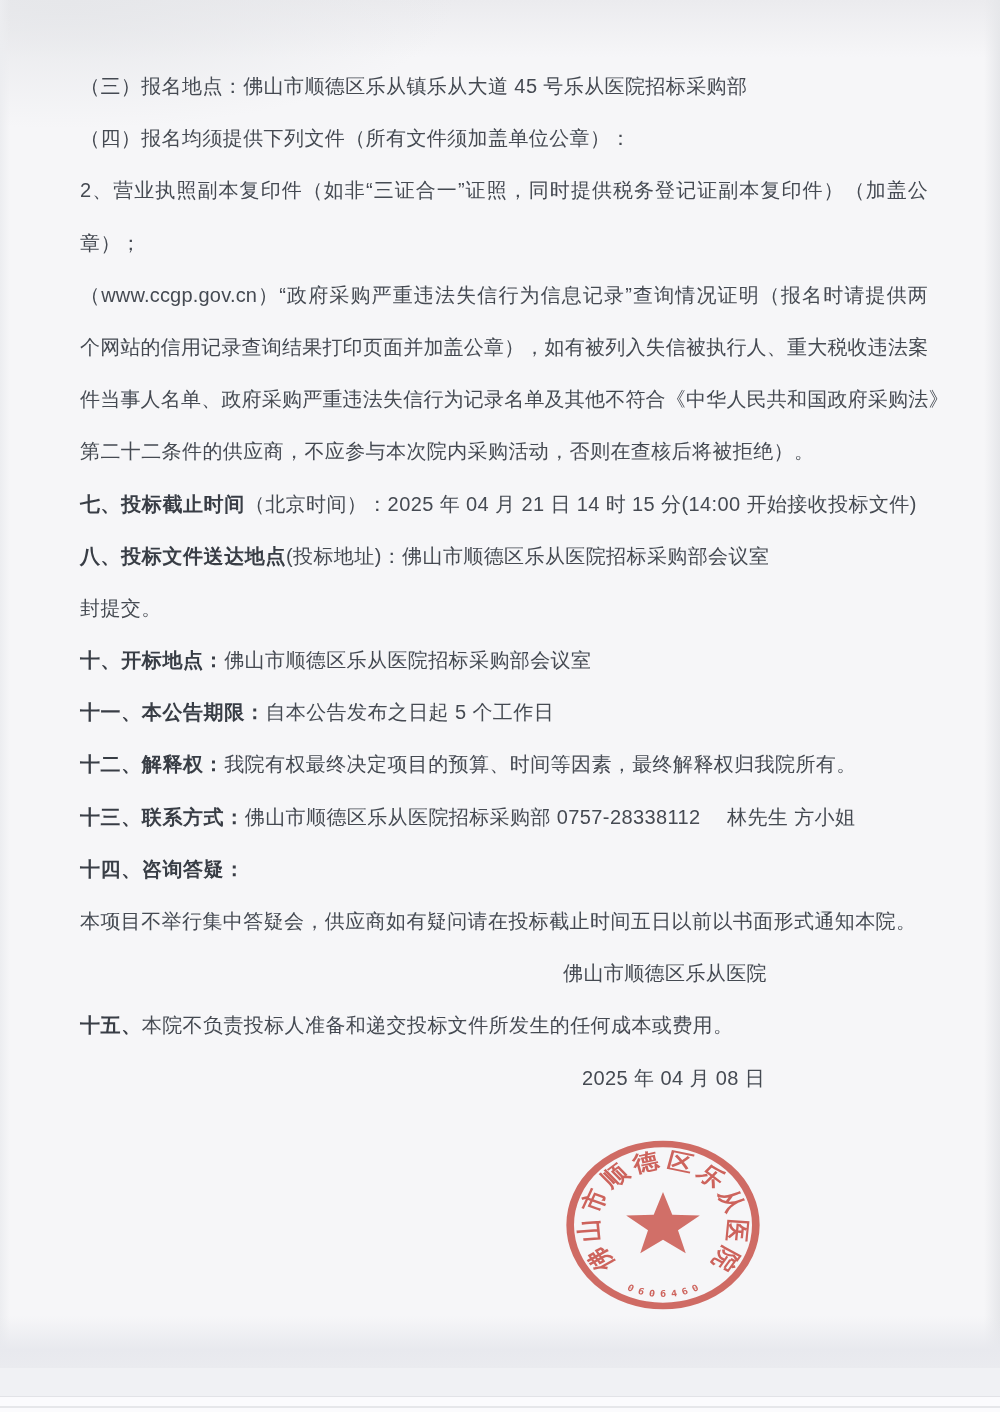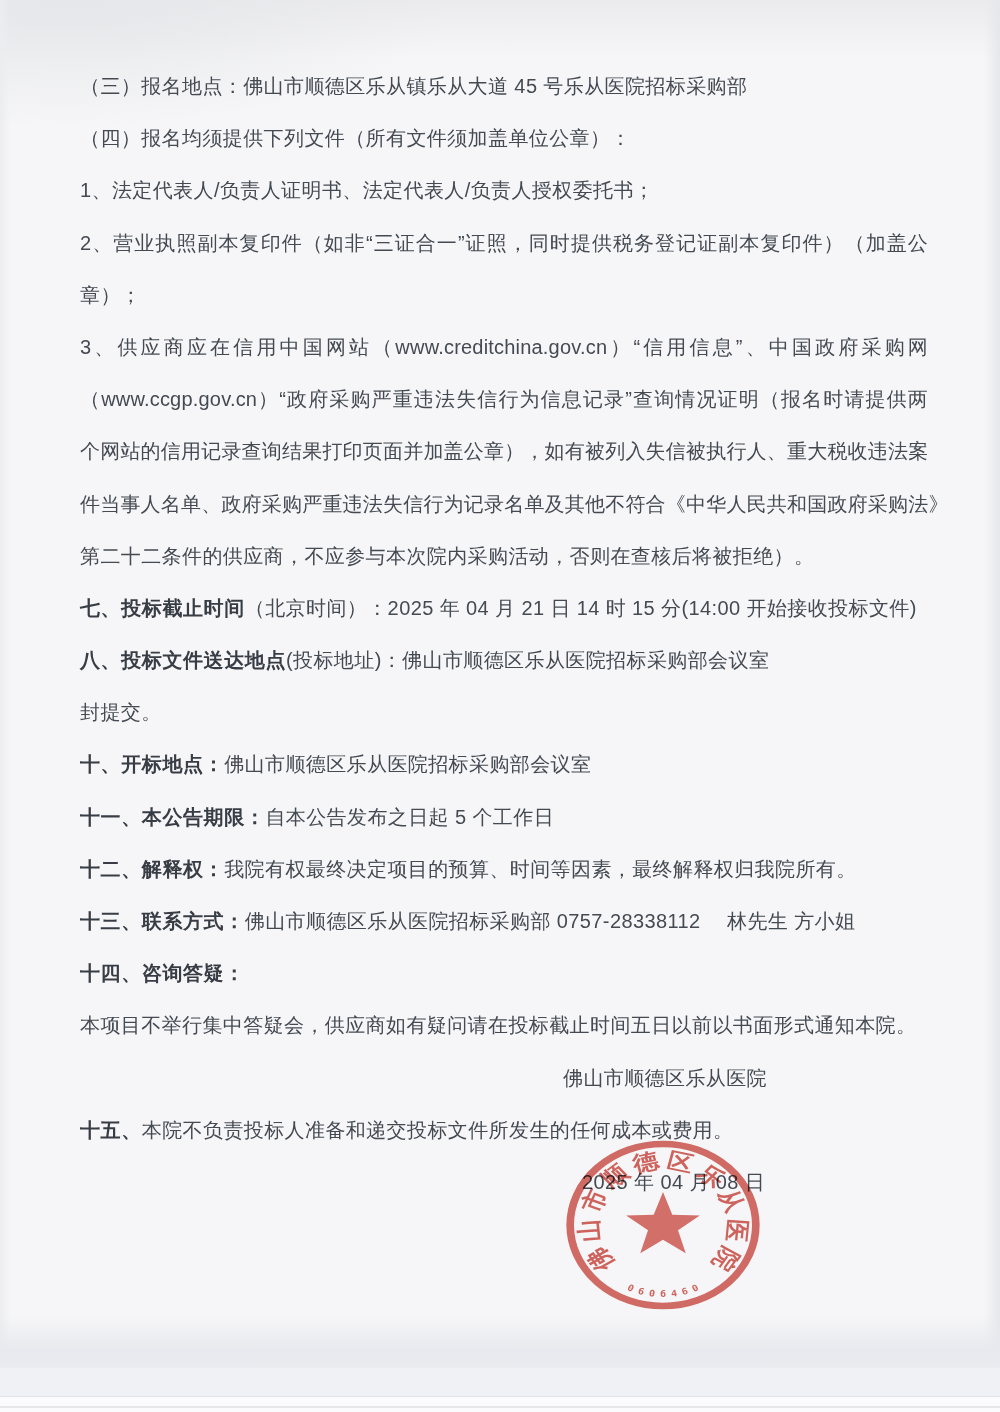--- a/index.html
+++ b/index.html
@@ -51,24 +51,22 @@
   <div class="shade shade-right"></div>
   <div class="shade shade-left"></div>
   <div class="shade band-a"></div>
   <div class="shade band-b"></div>
   <div class="shade band-c"></div>
   <div class="shade band-line"></div>
 
   <main class="doc" id="doc-lines">
       <div class="line"><span class="rest">（三）报名地点：佛山市顺德区乐从镇乐从大道 45 号乐从医院招标采购部</span></div>
       <div class="line"><span class="rest">（四）报名均须提供下列文件（所有文件须加盖单位公章）：</span></div>
-      <div class="line"><span class="rest">1、法定代表人/负责人证明书、法定代表人/负责人授权委托书；</span></div>
       <div class="line fill"><span class="rest">2、营业执照副本复印件（如非“三证合一”证照，同时提供税务登记证副本复印件）（加盖公</span></div>
       <div class="line"><span class="rest">章）；</span></div>
-      <div class="line fill"><span class="rest">3、供应商应在信用中国网站（www.creditchina.gov.cn）“信用信息”、中国政府采购网</span></div>
       <div class="line fill"><span class="rest">（www.ccgp.gov.cn）“政府采购严重违法失信行为信息记录”查询情况证明（报名时请提供两</span></div>
       <div class="line fill"><span class="rest">个网站的信用记录查询结果打印页面并加盖公章），如有被列入失信被执行人、重大税收违法案</span></div>
       <div class="line fill"><span class="rest">件当事人名单、政府采购严重违法失信行为记录名单及其他不符合《中华人民共和国政府采购法》</span></div>
       <div class="line"><span class="rest">第二十二条件的供应商，不应参与本次院内采购活动，否则在查核后将被拒绝）。</span></div>
       <div class="line"><span class="lead">七、投标截止时间</span><span class="rest">（北京时间）：2025 年 04 月 21 日 14 时 15 分(14:00 开始接收投标文件)</span></div>
       <div class="line"><span class="lead">八、投标文件送达地点</span><span class="rest">(投标地址)：佛山市顺德区乐从医院招标采购部会议室</span></div>
       <div class="line"><span class="rest">封提交。</span></div>
       <div class="line"><span class="lead">十、开标地点：</span><span class="rest">佛山市顺德区乐从医院招标采购部会议室</span></div>
       <div class="line"><span class="lead">十一、本公告期限：</span><span class="rest">自本公告发布之日起 5 个工作日</span></div>
       <div class="line"><span class="lead">十二、解释权：</span><span class="rest">我院有权最终决定项目的预算、时间等因素，最终解释权归我院所有。</span></div>

